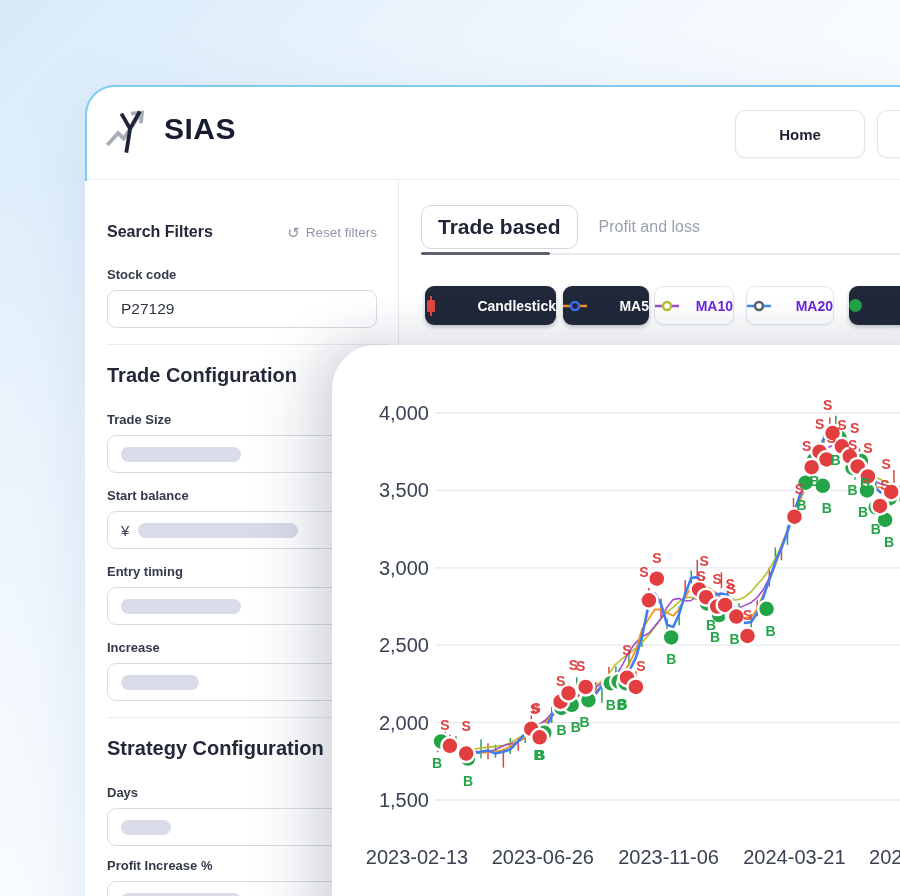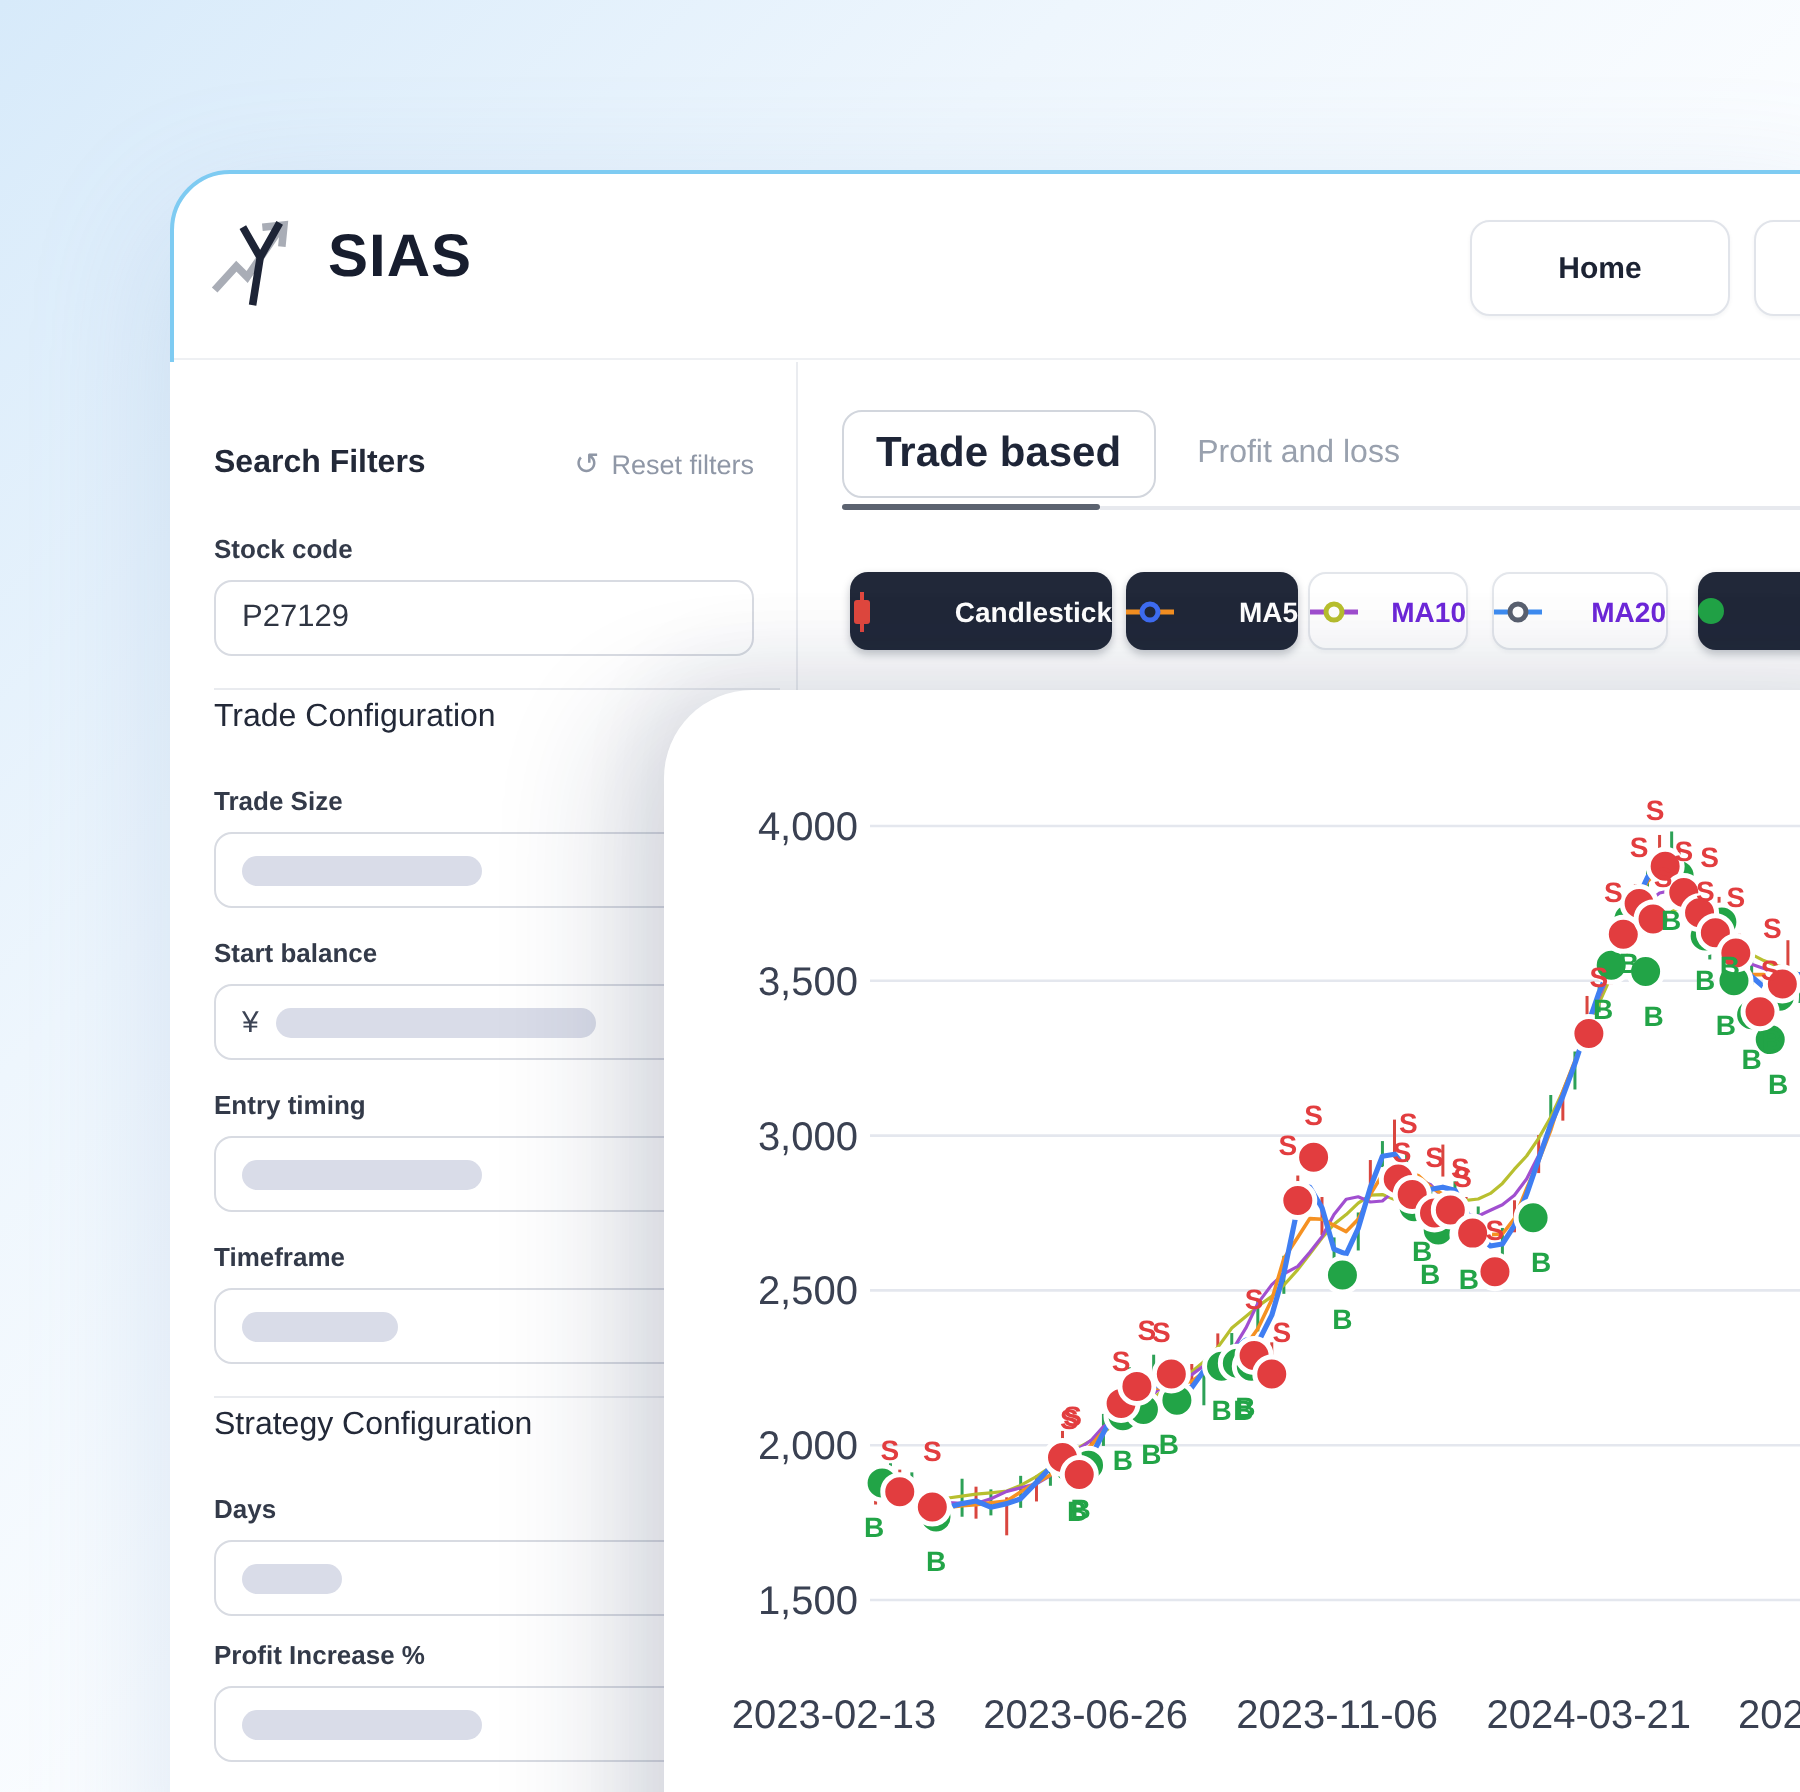--- a/index.html
+++ b/index.html
@@ -27,21 +27,21 @@
   .reset .ric{font-size:15px;line-height:1;}
   .flabel{font-size:13px;font-weight:600;color:#333a49;margin-top:15px;}
   .flabel.big-gap{margin-top:25px;}
   .finput{margin-top:8px;width:270px;height:38px;box-sizing:border-box;border:1px solid #d8dbe2;border-radius:9px;
     background:#fff;display:flex;align-items:center;padding:0 13px;gap:9px;}
   .finput .val{font-size:15.5px;color:#2f3542;}
   .yen{font-size:15px;font-weight:500;color:#3c4354;}
   .skel{height:15px;border-radius:8px;background:#d9dce8;}
   .w120{width:120px}.w160{width:160px}.w78{width:78px}.w50{width:50px}
   .divider{width:283px;height:1px;background:#e9ebef;margin-top:16px;}
-  .sec-head{margin-top:5px;font-size:16px;font-weight:400;color:#232938;}
+  .sec-head{margin-top:19px;font-size:20px;font-weight:700;color:#232938;}
   
   .tabs{position:absolute;left:421px;top:205px;display:flex;align-items:center;gap:21px;z-index:1;}
   .tab-pill{padding:9px 16px;border:1.5px solid #d2d6dd;border-radius:10px;background:#fff;
     font-size:21px;font-weight:600;color:#1e2537;cursor:pointer;}
   .tab-plain{font-size:16px;font-weight:500;color:#99a1ae;cursor:pointer;}
   .tab-underline{position:absolute;left:421px;top:252px;width:479px;height:3px;z-index:1;}
   .tab-underline .dark{position:absolute;left:0;top:0;width:129px;height:3px;background:#5c6370;border-radius:2px;}
   .tab-underline .light{position:absolute;left:129px;top:1px;width:350px;height:2px;background:#e7e9ee;}
   
   .toggles{position:absolute;left:425px;top:286px;display:flex;gap:0;z-index:1;}
@@ -98,21 +98,21 @@
     <div class="finput">
       <span class="yen">¥</span>
       <span class="skel w160"></span>
     </div>
 
     <div class="flabel">Entry timing</div>
     <div class="finput">
         <span class="skel w120"></span>
       </div>
 
-    <div class="flabel">Timeframe</div>
+    <div class="flabel">Increase</div>
     <div class="finput">
         <span class="skel w78"></span>
       </div>
 
     <div class="divider"></div>
     <div class="sec-head">Strategy Configuration</div>
 
     <div class="flabel big-gap">Days</div>
     <div class="finput">
         <span class="skel w50"></span>

